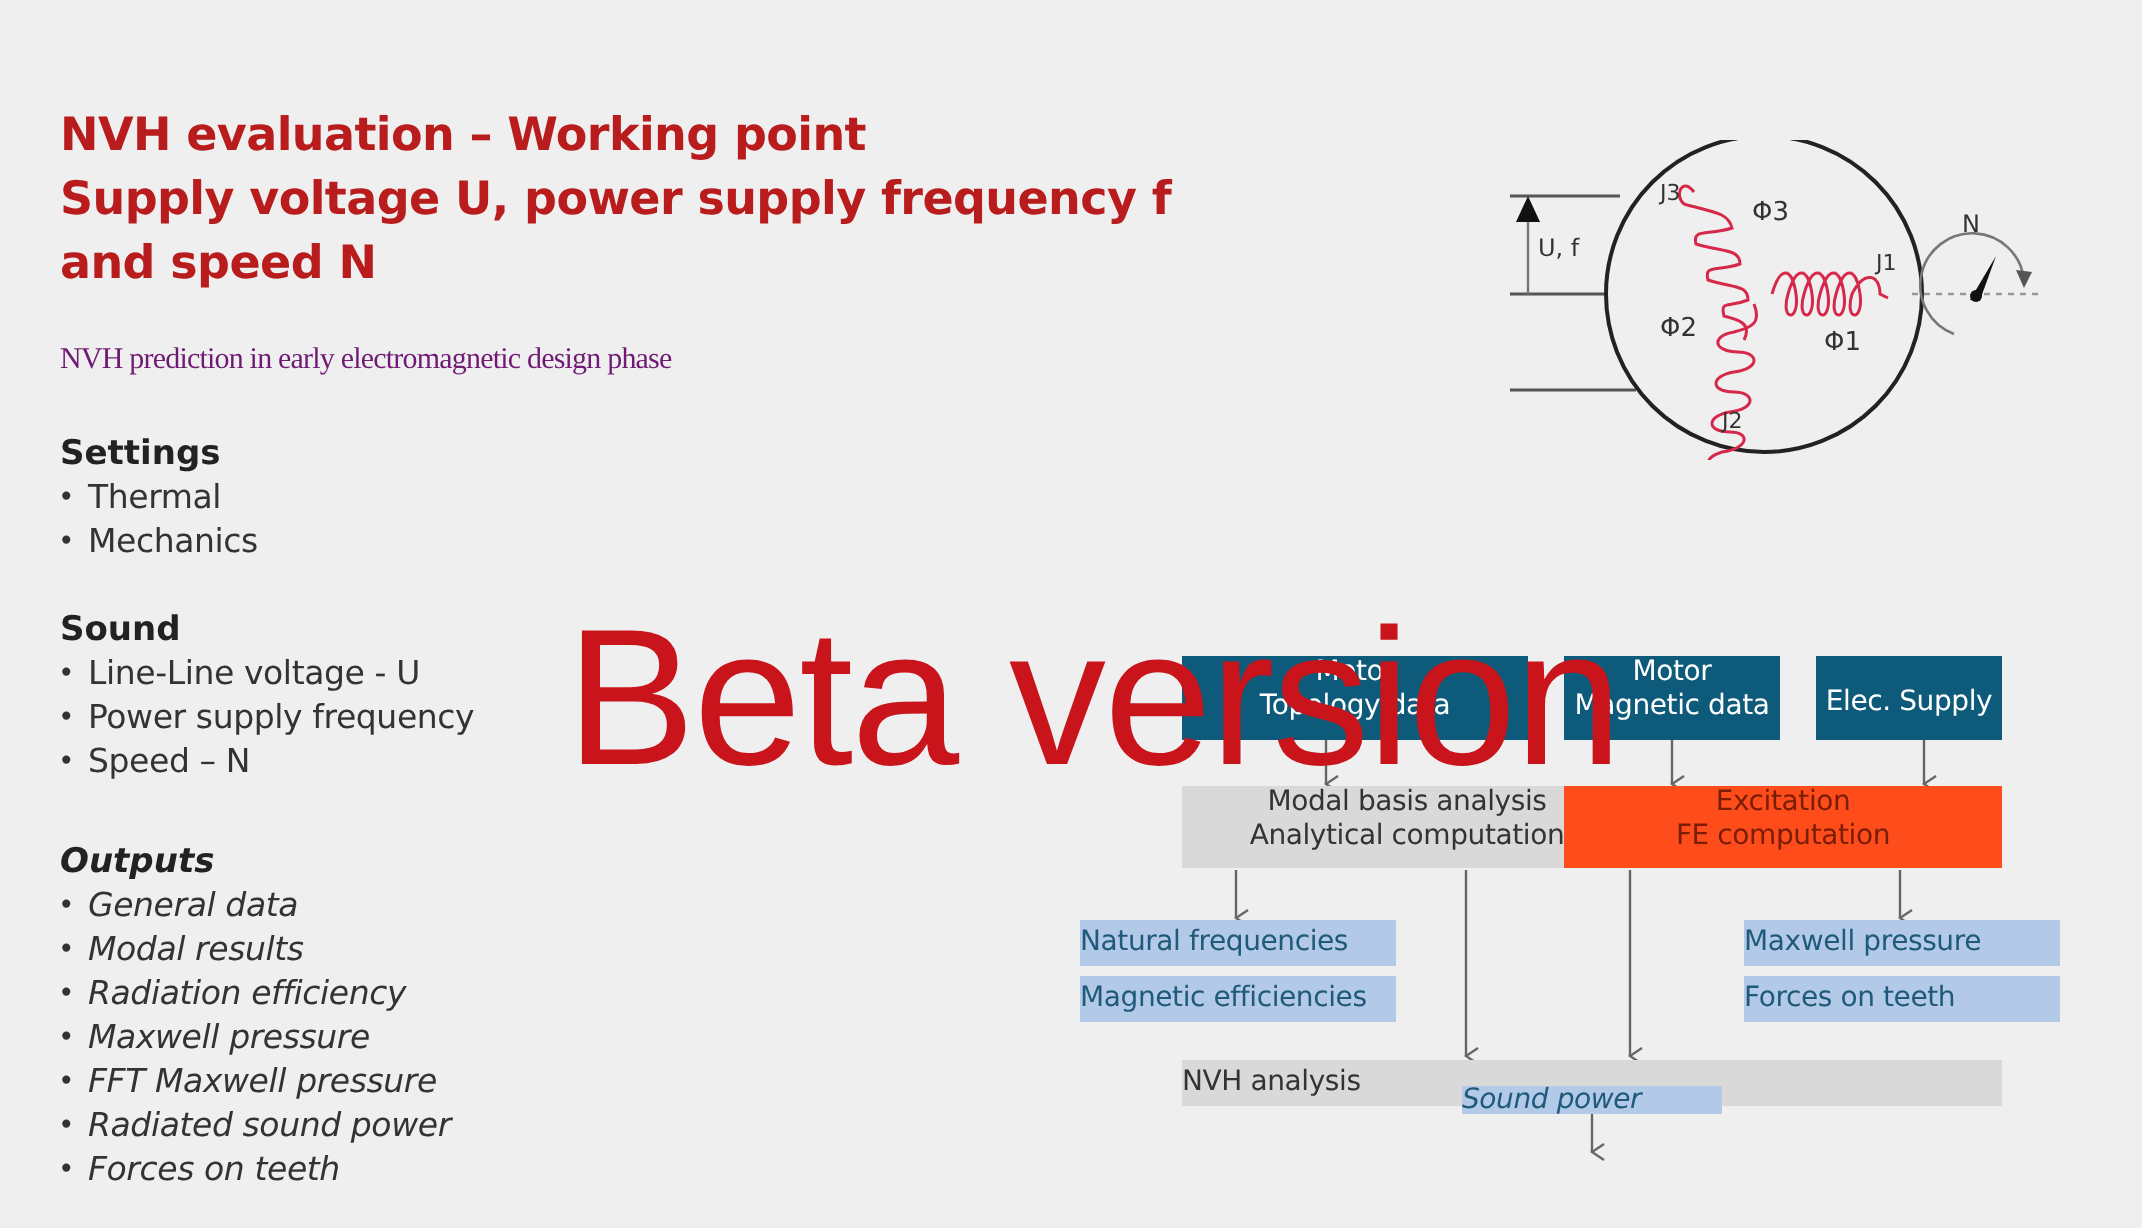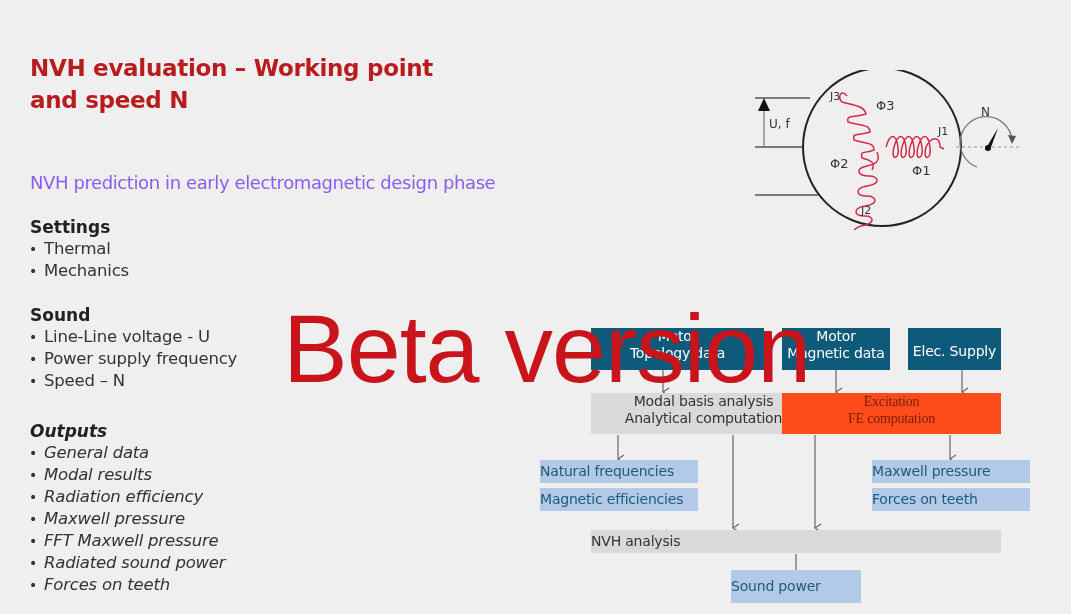--- a/index.html
+++ b/index.html
@@ -1,20 +1,20 @@
 <!DOCTYPE html>
 <html><head>
 <meta charset="utf-8">
 <style>
   html, body { margin:0; padding:0; }
   body { width:1071px; height:614px; background:#efefef; position:relative; overflow:hidden;
          font-family:"DejaVu Sans", sans-serif; color:#1f1f1f; }
   .title { position:absolute; left:30px; top:52px; font-weight:bold; font-size:23px; line-height:32px; color:#b91c1c; letter-spacing:-0.3px; }
   .title div { white-space:nowrap; }
-  .subtitle { position:absolute; left:30px; top:172px; font-size:18px; color:#8b5cf6; letter-spacing:-0.4px; }
+  .subtitle { position:absolute; left:30px; top:172px; font-size:15px; color:#701a75; letter-spacing:-0.4px;font-family:Liberation Serif, serif; }
   .section { position:absolute; left:30px; }
   .section h3 { margin:0; font-size:17px; font-weight:bold; line-height:22px; color:#222; }
   .section ul { margin:0; padding:0; list-style:none; }
   .section li { font-size:16.5px; line-height:22px; color:#333; padding-left:14px; position:relative; white-space:nowrap; letter-spacing:-0.2px; }
   .section li .b { position:absolute; left:-1px; top:0; font-size:14px; }
 
   .box { position:absolute; display:flex; align-items:center; text-align:center;
          font-size:14px; line-height:17px; letter-spacing:-0.2px; }
   .box.dark { background:#0d5a7a; color:#ffffff; }
   .box.grey { background:#d9d9d9; color:#333;padding-left:26px; }
@@ -25,20 +25,21 @@
   svg.arrows { position:absolute; left:0; top:0; }
   .watermark { position:absolute; left:283px; top:294px; font-family:"Liberation Sans", sans-serif;
                font-size:97px; line-height:110px; color:#c8141a; white-space:nowrap; letter-spacing:-1px; }
   .motor { position:absolute; left:740px; top:70px; }
 </style>
 </head>
 <body>
 
 <div class="title">
   <div>NVH evaluation – Working point</div>
+  <div>Supply voltage U, power supply frequency f</div>
   <div>and speed N</div>
 </div>
 <div class="subtitle">NVH prediction in early electromagnetic design phase</div>
 
 <div class="section" style="top:216px;">
   <h3>Settings</h3>
   <ul>
     <li><span class="b">•</span><span>Thermal</span></li>
     <li><span class="b">•</span><span>Mechanics</span></li>
   </ul>
@@ -128,26 +129,26 @@
     <div>Magnetic data</div>
 </div>
 <div class="box dark" style="left:908px;top:328px;width:93px;height:42px;flex-direction:column;justify-content:center;padding-top:4px;box-sizing:border-box;">
   <div>Elec. Supply</div>
 </div>
 
 <div class="box grey" style="left:591px;top:393px;width:173px;height:41px;flex-direction:column;">
   <div>Modal basis analysis</div>
     <div>Analytical computation</div>
 </div>
-<div class="box orange" style="left:782px;top:393px;width:219px;height:41px;flex-direction:column;font-family:Liberation Serif, serif;">
+<div class="box orange" style="left:782px;top:393px;width:219px;height:41px;flex-direction:column;">
   <div>Excitation</div>
     <div>FE computation</div>
 </div>
 
 <div class="box light" style="left:540px;top:460px;width:158px;height:23px;">Natural frequencies</div>
 <div class="box light" style="left:540px;top:488px;width:158px;height:23px;">Magnetic efficiencies</div>
 <div class="box light" style="left:872px;top:460px;width:158px;height:23px;">Maxwell pressure</div>
 <div class="box light" style="left:872px;top:488px;width:158px;height:23px;">Forces on teeth</div>
 
 <div class="box light2" style="left:591px;top:530px;width:410px;height:23px;">NVH analysis</div>
-<div class="box light" style="left:731px;top:570px;width:130px;height:33px;">Sound power</div>
+<div class="box light" style="left:731px;top:543px;width:130px;height:14px;font-style:italic;">Sound power</div>
 
 <div class="watermark">Beta version</div>
 
 </body></html>

